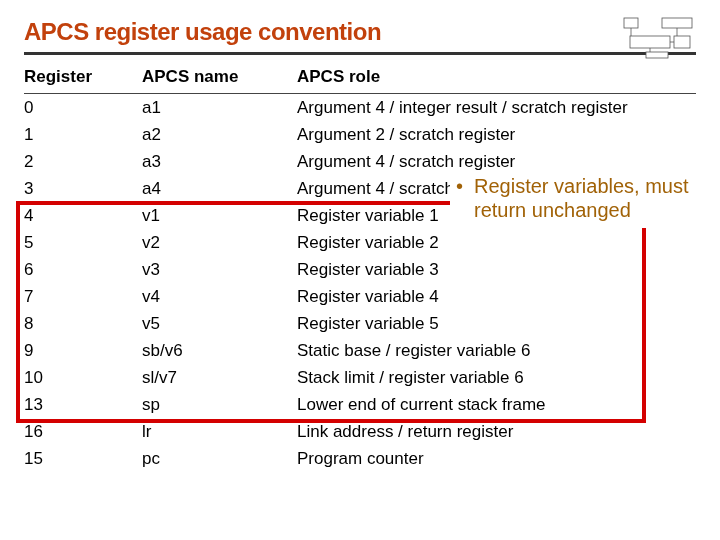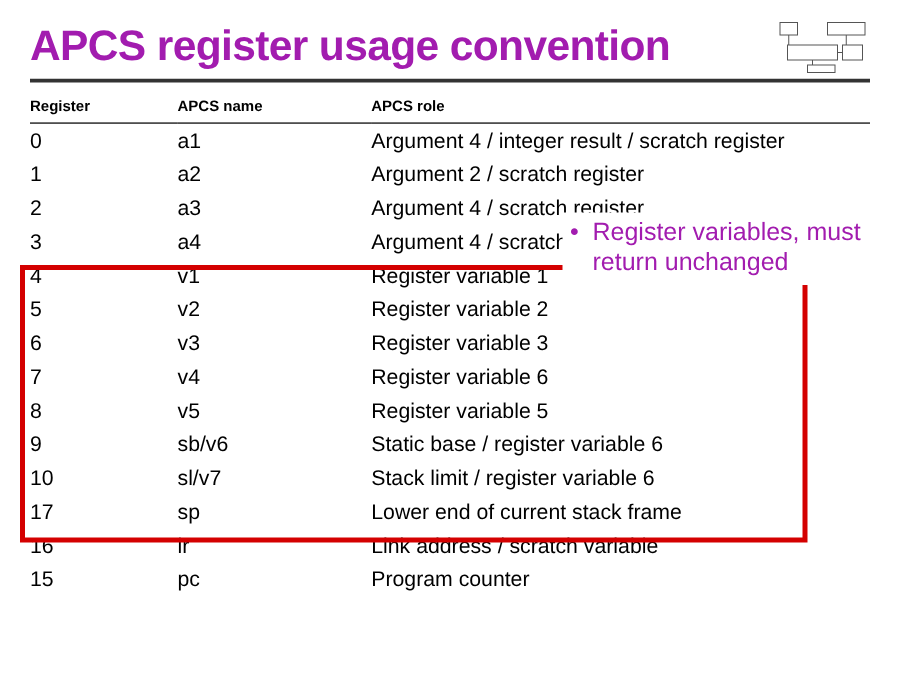--- a/index.html
+++ b/index.html
@@ -9,23 +9,23 @@
     background: #fff;
     font-family: "Trebuchet MS", Arial, sans-serif;
     position: relative;
     overflow: hidden;
   }
   .slide {
     padding: 18px 24px 0 24px;
     position: relative;
   }
   .title {
-    font-size: 34px;
+    font-size: 24px;
     font-weight: bold;
-    color: #a21caf;
+    color: #c2410c;
     padding-bottom: 6px;
     border-bottom: 3px solid #333;
     letter-spacing: -0.5px;
   }
   .diagram {
     position: absolute;
     top: 16px;
     right: 26px;
     width: 72px;
     height: 44px;
@@ -36,21 +36,21 @@
     margin-top: 8px;
     position: relative;
   }
   table {
     border-collapse: collapse;
     width: 100%;
     font-family: Arial, sans-serif;
   }
   thead td {
     font-weight: bold;
-    font-size: 12px;
+    font-size: 17px;
     border-bottom: 1.5px solid #444;
     padding: 4px 0 6px 0;
   }
   tbody td {
     font-size: 17px;
     padding: 3.5px 0;
     color: #000;
   }
   td.c1 { width: 118px; }
   td.c2 { width: 155px; }
@@ -71,21 +71,21 @@
     width: 260px;
     background: #fff;
     padding: 4px 6px;
     font-family: "Trebuchet MS", Arial, sans-serif;
   }
   .callout ul {
     list-style: none;
   }
   .callout li {
     font-size: 20px;
-    color: #a21caf;
+    color: #a16207;
     margin-bottom: 2px;
     padding-left: 18px;
     position: relative;
     line-height: 1.2;
   }
   .callout li::before {
     content: "•";
     position: absolute;
     left: 0;
     top: 0;
@@ -151,46 +151,46 @@
             <td class="c3">Register variable 2</td>
           </tr>
           <tr>
             <td class="c1">6</td>
             <td class="c2">v3</td>
             <td class="c3">Register variable 3</td>
           </tr>
           <tr>
             <td class="c1">7</td>
             <td class="c2">v4</td>
-            <td class="c3">Register variable 6</td>
+            <td class="c3">Register variable 4</td>
           </tr>
           <tr>
             <td class="c1">8</td>
             <td class="c2">v5</td>
             <td class="c3">Register variable 5</td>
           </tr>
           <tr>
             <td class="c1">9</td>
             <td class="c2">sb/v6</td>
             <td class="c3">Static base / register variable 6</td>
           </tr>
           <tr>
             <td class="c1">10</td>
             <td class="c2">sl/v7</td>
             <td class="c3">Stack limit / register variable 6</td>
           </tr>
           <tr>
-            <td class="c1">17</td>
+            <td class="c1">13</td>
             <td class="c2">sp</td>
             <td class="c3">Lower end of current stack frame</td>
           </tr>
           <tr>
             <td class="c1">16</td>
             <td class="c2">lr</td>
-            <td class="c3">Link address / scratch variable</td>
+            <td class="c3">Link address / return register</td>
           </tr>
           <tr>
             <td class="c1">15</td>
             <td class="c2">pc</td>
             <td class="c3">Program counter</td>
           </tr>
         </tbody>
     </table>
     <div class="highlight-box"></div>
   </div>

